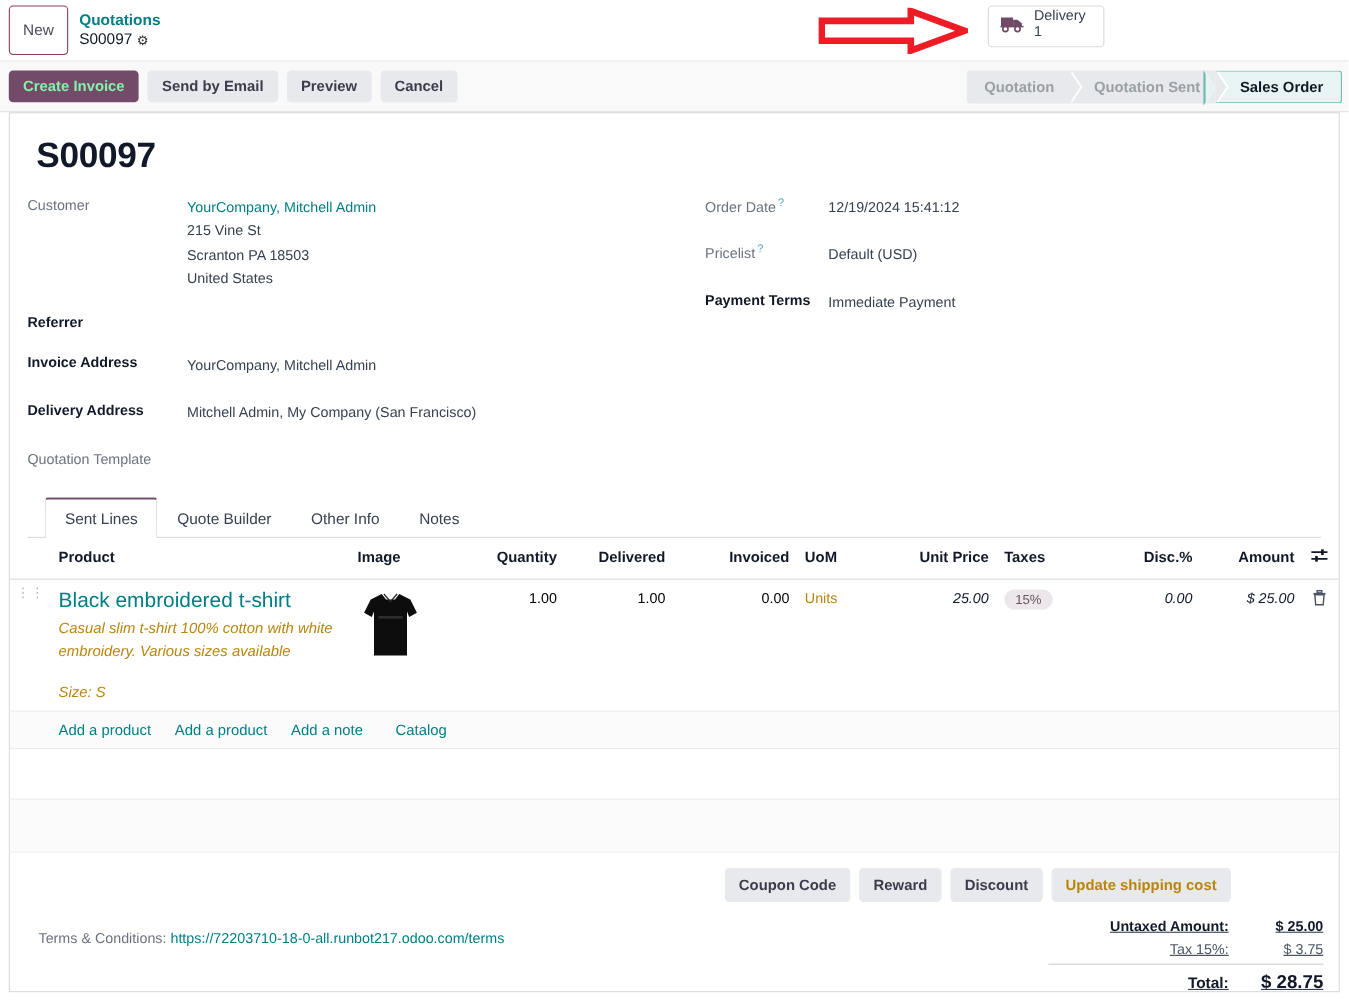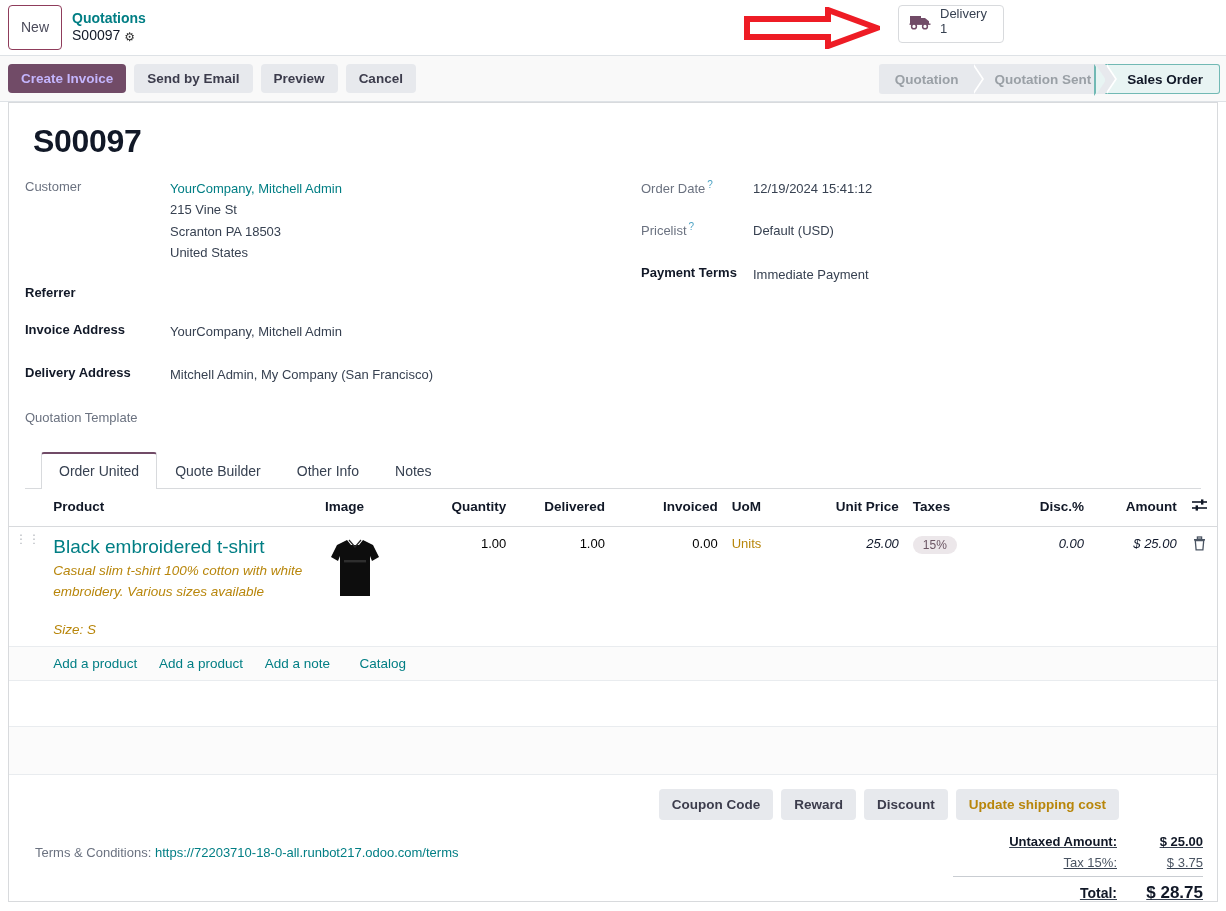--- a/index.html
+++ b/index.html
@@ -101,21 +101,21 @@
   .act-btn {
     font-size: 13.5px;
     font-weight: bold;
     border-radius: 4px;
     border: 0;
     padding: 7px 13px;
     margin-right: 8px;
     cursor: pointer;
     font-family: "Liberation Sans", sans-serif;
   }
-  .act-primary { background: #714b67; color: #c4b5fd; }
+  .act-primary { background: #714b67; color: #86efac; }
   .act-secondary { background: #e7e9ed; color: #3c3c4c; }
 
   .statusbar {
     position: absolute;
     right: 6px;
     top: 8px;
     display: flex;
     height: 30px;
   }
   .st-item {
@@ -480,21 +480,21 @@
         <div class="frow">
           <div class="flabel lw-112 strong">Payment Terms</div>
           <div class="fval">Immediate Payment</div>
         </div>
 
       </div>
     </div>
 
     <div class="notebook">
       <div class="tabs">
-        <div class="tab active">Order United</div>
+        <div class="tab active">Sent Lines</div>
         <div class="tab">Quote Builder</div>
         <div class="tab">Other Info</div>
         <div class="tab">Notes</div>
       </div>
     </div>
   </div>
 
   <table class="lines">
     <thead>
       <tr>

